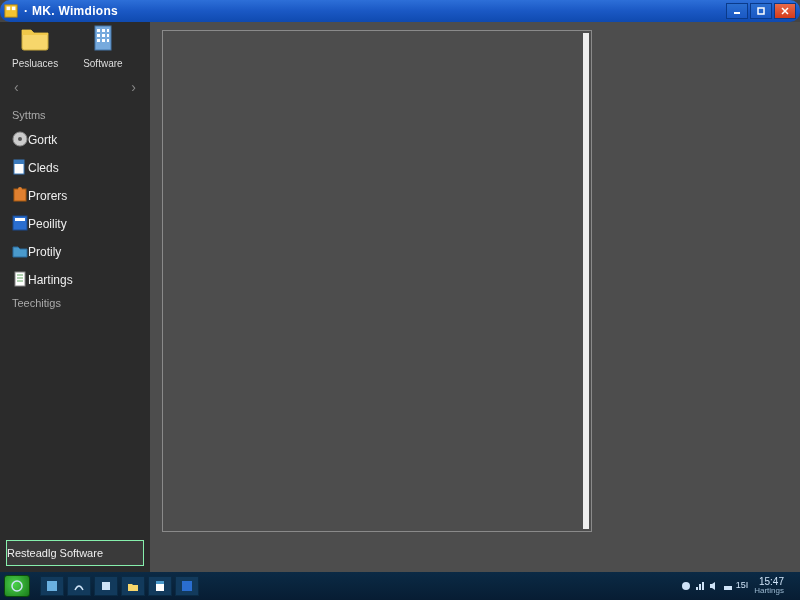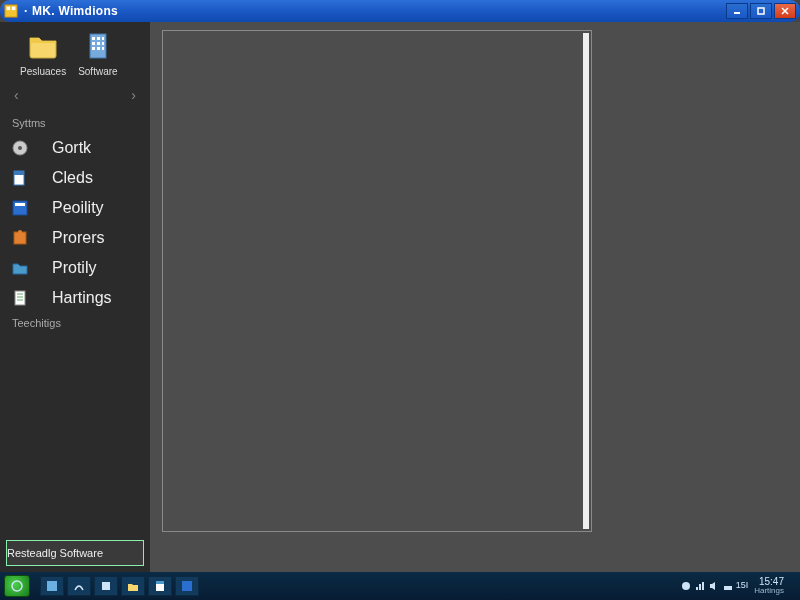--- a/index.html
+++ b/index.html
@@ -24,31 +24,31 @@
 
 .container { display: flex; width: 100%; height: calc(100% - 22px - 28px); }
 
 .sidebar {
   width: 150px;
   background: #2b2b2b;
   color: #ddd;
   display: flex;
   flex-direction: column;
 }
-.top-icons { display: flex; gap: 12px; padding: 8px 12px 4px 12px; margin-left: 8px; }
+.top-icons { display: flex; gap: 25px; padding: 0 12px 4px 12px; }
 .top-icon-item { display: flex; flex-direction: column; align-items: center; gap: 4px; cursor: pointer; }
 .top-icon-item .ico { width: 32px; height: 32px; }
 .top-icon-item .lbl { font-size: 10px; color: #ddd; }
 
 .nav-arrows { display: flex; justify-content: space-between; padding: 6px 14px 10px 14px; color: #888; font-size: 14px; }
 .nav-arrows span { cursor: pointer; }
 
 .section-label { font-size: 11px; color: #aaa; padding: 4px 12px; }
 .sidebar-list { list-style: none; }
-.sidebar-list li { display: flex; align-items: center; gap: 24px; padding: 6px 12px; font-size: 16px; color: #eee; cursor: pointer; }
+.sidebar-list li { display: flex; align-items: flex-end; gap: 0; padding: 6px 12px; font-size: 12px; color: #eee; cursor: pointer; }
 .sidebar-list .item-ico { width: 16px; height: 16px; flex-shrink: 0; }
 
 .sidebar .spacer { flex: 1; }
 .sidebar .bottom-btn {
   margin: 6px;
   padding: 6px 0;
   background: #3a3a3a;
   border: 1px solid #86efac;
   color: #eee;
   font-size: 11px;
@@ -173,31 +173,31 @@
       </li>
       <li>
         <svg class="item-ico" viewBox="0 0 16 16">
             <rect x="2" y="1" width="10" height="14" fill="#fff" stroke="#3a7abd"></rect>
             <rect x="2" y="1" width="10" height="4" fill="#3a7abd"></rect>
           </svg>
         <span>Cleds</span>
       </li>
       <li>
         <svg class="item-ico" viewBox="0 0 16 16">
+            <rect x="2" y="2" width="12" height="12" fill="#e08030" stroke="#a85a10"></rect>
+            <circle cx="8" cy="2" r="2" fill="#e08030"></circle>
+          </svg>
+        <span>Prorers</span>
+      </li>
+      <li>
+        <svg class="item-ico" viewBox="0 0 16 16">
             <rect x="1" y="1" width="14" height="14" fill="#2a6ed0" stroke="#1a4a90"></rect>
             <rect x="3" y="3" width="10" height="3" fill="#fff"></rect>
           </svg>
         <span>Peoility</span>
-      </li>
-      <li>
-        <svg class="item-ico" viewBox="0 0 16 16">
-            <rect x="2" y="2" width="12" height="12" fill="#e08030" stroke="#a85a10"></rect>
-            <circle cx="8" cy="2" r="2" fill="#e08030"></circle>
-          </svg>
-        <span>Prorers</span>
       </li>
       <li>
         <svg class="item-ico" viewBox="0 0 16 16">
             <path d="M1 4 h5 l2 2 h7 v8 H1 z" fill="#4a9acc" stroke="#2a6a9c"></path>
           </svg>
         <span>Protily</span>
       </li>
       <li>
         <svg class="item-ico" viewBox="0 0 16 16">
             <rect x="3" y="1" width="10" height="14" fill="#fff" stroke="#888"></rect>

